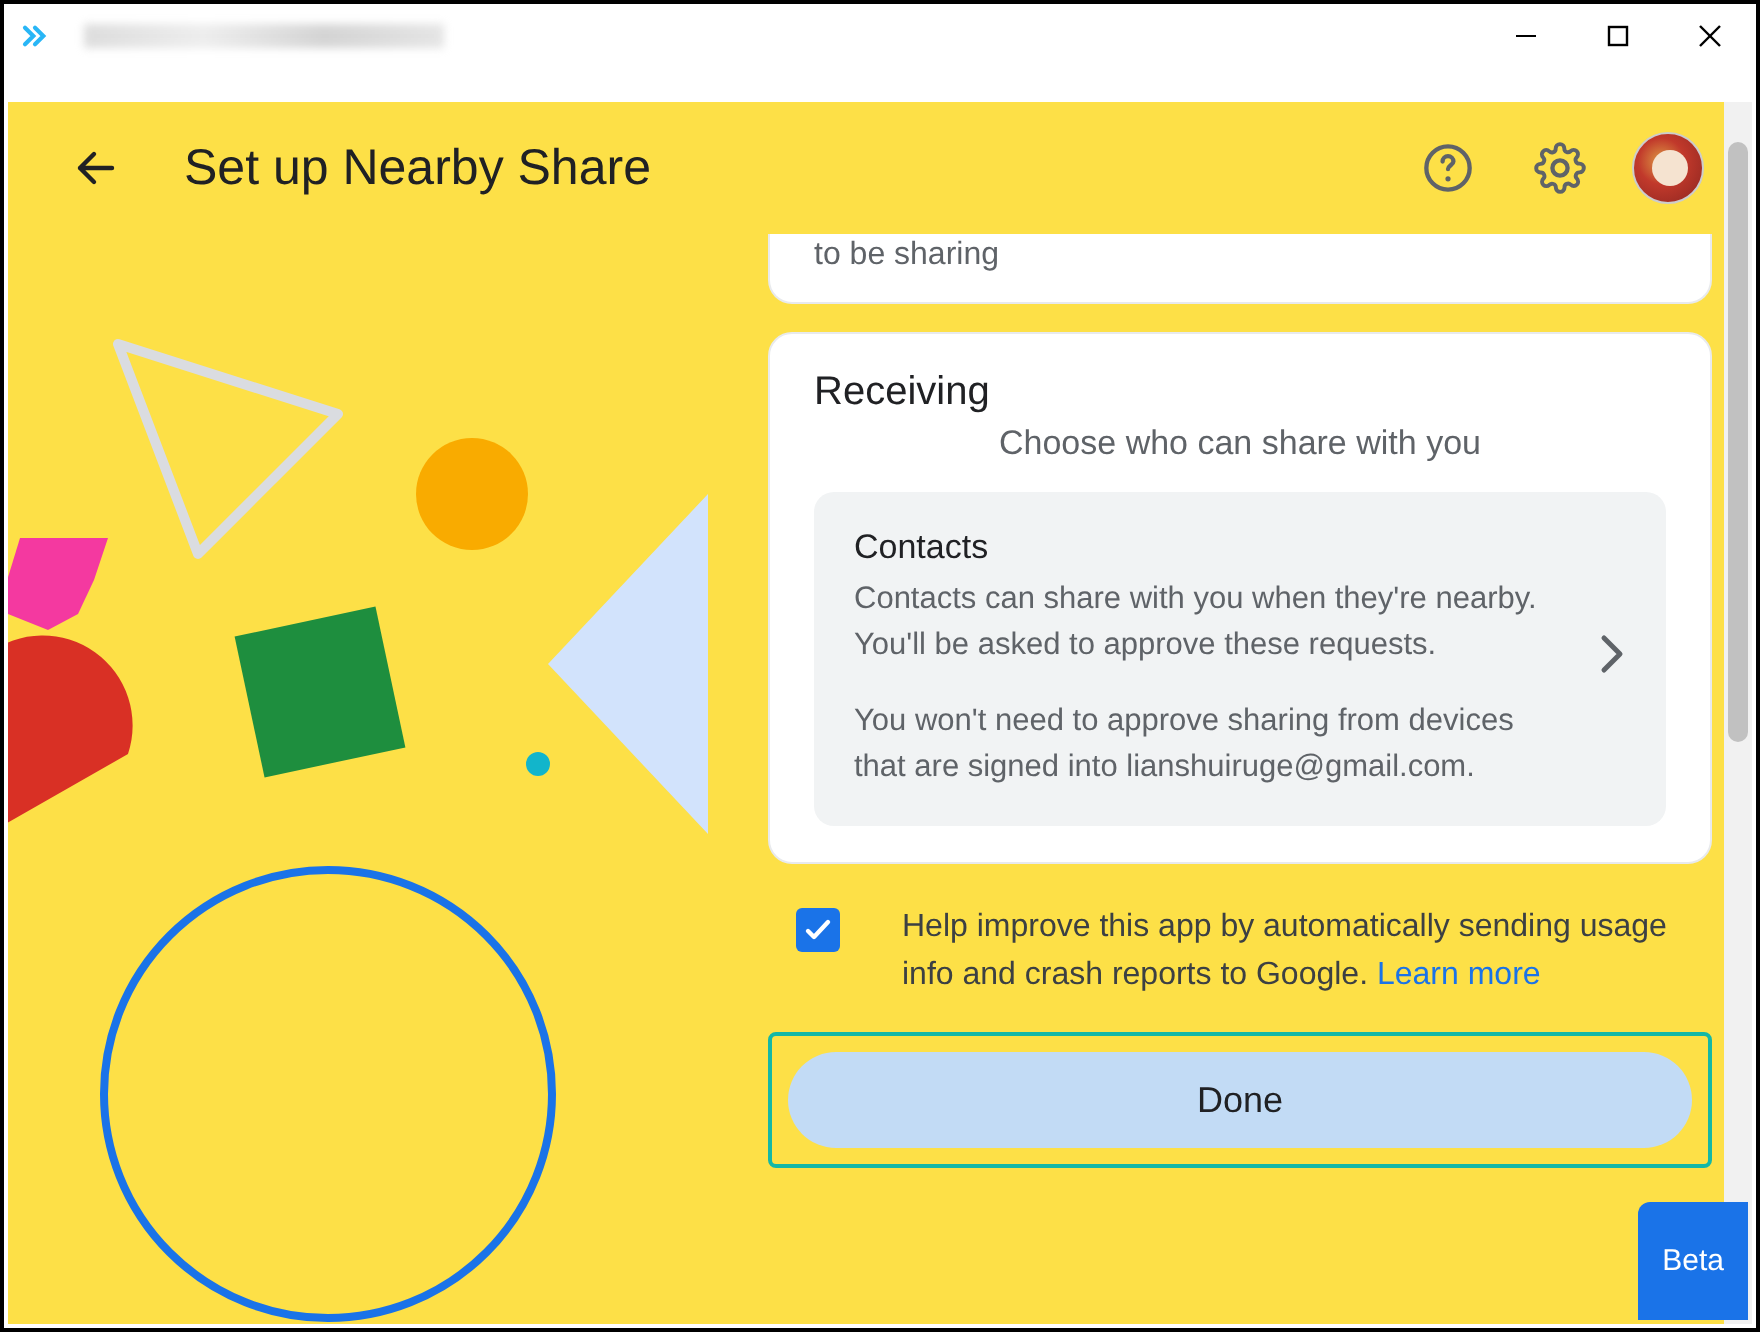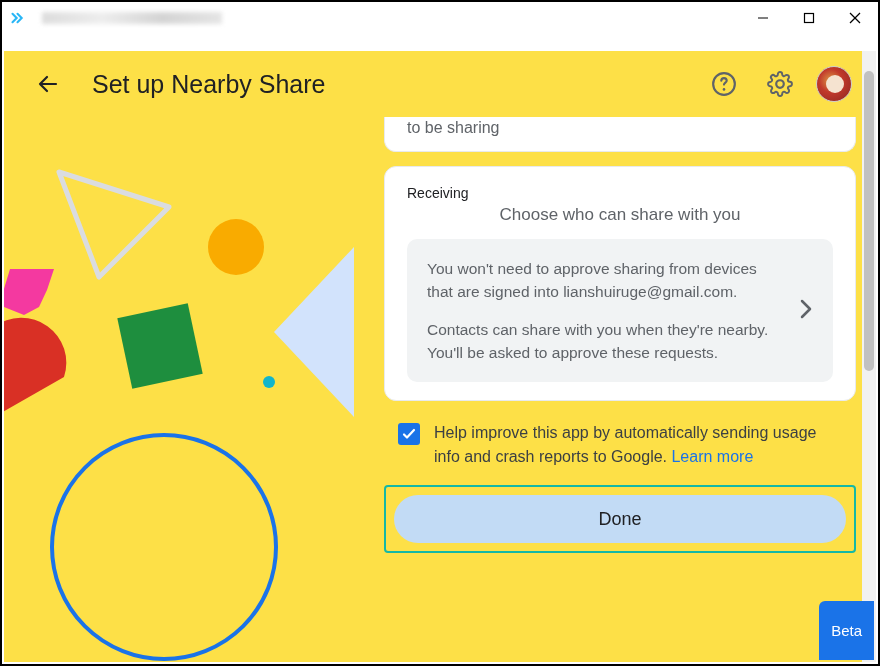--- a/index.html
+++ b/index.html
@@ -23,32 +23,32 @@
     .avatar { width: 36px; height: 36px; border-radius: 50%; background: radial-gradient(circle at 40% 40%, #d94 0%, #c1392b 40%, #8b2520 100%); border: 1px solid #ccc; position:relative; overflow:hidden;}
     .avatar::after{content:"";position:absolute;width:18px;height:18px;background:#f5e3d0;border-radius:50%;top:8px;left:9px;}
     
     .illustration { position: absolute; left: 0; top: 66px; width: 370px; bottom: 0; overflow: hidden; pointer-events: none; }
     
     .content-panel { position: absolute; left: 380px; right: 20px; top: 66px; bottom: 0; overflow: hidden; }
     .scroll-area { position: absolute; inset: 0; }
     
     .card { background: #fff; border: 1px solid #e8eaed; border-radius: 12px; padding: 18px 22px; margin-bottom: 16px; }
     .card-clip { background:#fff; border:1px solid #e8eaed; border-radius: 0 0 12px 12px; border-top:none; padding: 2px 22px 14px; margin-bottom:14px; color:#5f6368; font-size:16px;}
-    .card-title { font-size: 14px; font-weight: 500; color: #202124; margin-bottom: 4px; }
+    .card-title { font-size: 20px; font-weight: 500; color: #202124; margin-bottom: 4px; }
     .card-sub { font-size: 17px; color: #5f6368; margin-bottom: 14px; text-align: center; }
     
     .inner-card { background: #f1f3f4; border-radius: 10px; padding: 18px 20px; display: flex; align-items: center; gap: 14px; }
     .inner-text { flex: 1; }
     .inner-title { font-size: 17px; color: #202124; margin-bottom: 4px; }
     .inner-desc { font-size: 15.5px; color: #5f6368; line-height: 1.5; }
     .inner-desc p { margin-bottom: 14px; }
     .inner-desc p:last-child { margin-bottom: 0; }
     .chev { flex-shrink: 0; }
     
-    .checkbox-row { display: flex; align-items: flex-start; gap: 14px; padding: 4px 14px 16px; }
+    .checkbox-row { display: flex; align-items: flex-start; gap: 31px; padding: 4px 14px 16px; }
     .checkbox { width: 22px; height: 22px; background: #1a73e8; border-radius: 3px; display: flex; align-items: center; justify-content: center; flex-shrink: 0; margin-top: 2px; cursor:pointer;}
     .checkbox svg { width: 16px; height: 16px; }
     .checkbox-label { font-size: 16px; color: #3c4043; line-height: 1.5; }
     .checkbox-label a { color: #1a73e8; text-decoration: none; cursor:pointer;}
     
     .done-wrap { position: relative; border: 2px solid #14b8a6; border-radius: 4px; padding: 8px; }
     .done-btn { width: 100%; height: 48px; background: #c2dbf5; border: none; border-radius: 26px; font-size: 18px; color: #202124; cursor: pointer; font-family:inherit;}
     
     .beta-badge { position: absolute; right: 2px; bottom: 2px; background: #1a73e8; color: #fff; font-size: 15px; font-weight: 500; padding: 21px 12px; border-radius: 6px 0 0 0; }
 
@@ -130,23 +130,24 @@
 
       <div class="card-clip">
         <span>to be sharing</span>
       </div>
 
       <div class="card">
         <div class="card-title">Receiving</div>
         <div class="card-sub">Choose who can share with you</div>
         <div class="inner-card">
           <div class="inner-text">
+            <div class="inner-title">Contacts</div>
             <div class="inner-desc">
+              <p>Contacts can share with you when they're nearby. You'll be asked to approve these requests.</p>
               <p>You won't need to approve sharing from devices that are signed into lianshuiruge@gmail.com.</p>
-              <p>Contacts can share with you when they're nearby. You'll be asked to approve these requests.</p>
             </div>
           </div>
           <div class="chev">
             <svg width="14" height="22" viewBox="0 0 14 22">
                 <path d="M3 3l8 8-8 8" stroke="#5f6368" stroke-width="2.5" fill="none" stroke-linecap="round" stroke-linejoin="round"></path>
               </svg>
           </div>
         </div>
       </div>
 

